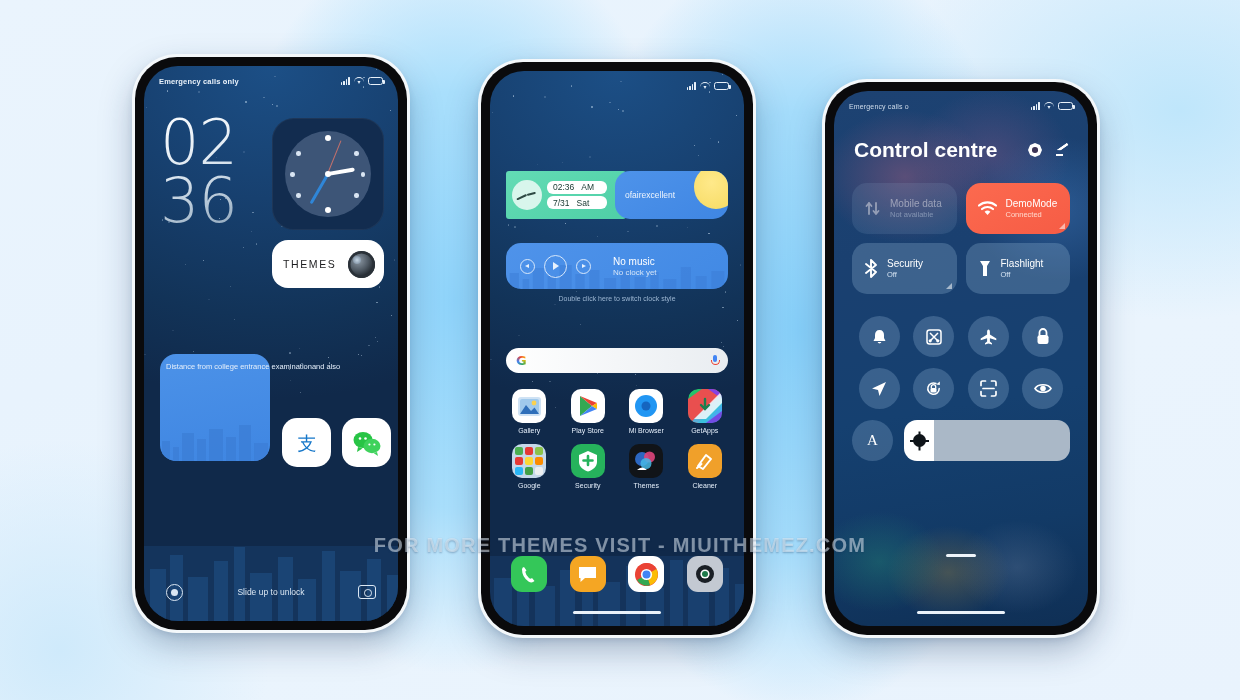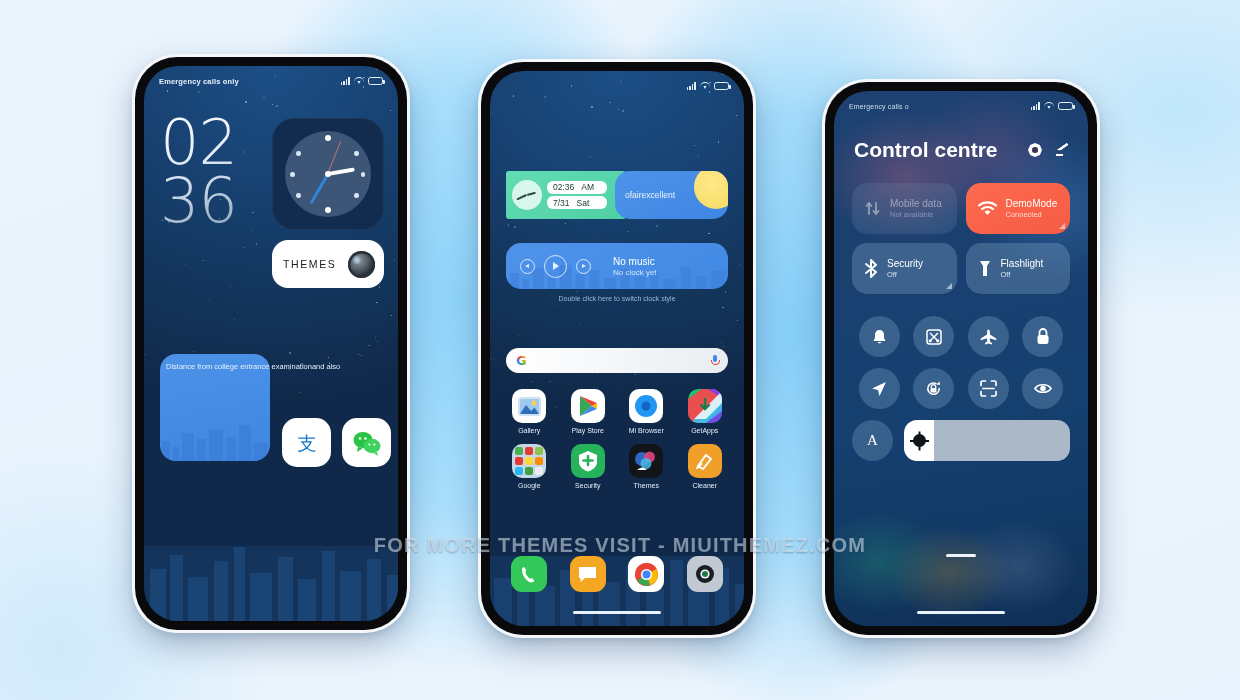--- a/index.html
+++ b/index.html
@@ -432,20 +432,25 @@
         <path d="M6 17 L5 22 L10.5 18.5 Z" fill="#28c445"></path>
         <ellipse cx="20" cy="16" rx="8.5" ry="7.2" fill="#3fd25c"></ellipse>
         <path d="M25 22 L26 26 L21.5 23 Z" fill="#3fd25c"></path>
         <circle cx="8" cy="8.5" r="1.3" fill="#fff"></circle>
           <circle cx="13.5" cy="8.5" r="1.3" fill="#fff"></circle>
         <circle cx="17.4" cy="14.5" r="1.1" fill="#fff"></circle>
           <circle cx="22.4" cy="14.5" r="1.1" fill="#fff"></circle>
       </svg>
     </div>
 
+    <div class="lock-bottom">
+      <span class="ic-ring"></span>
+      <span class="slide">Slide up to unlock</span>
+      <span class="ic-cam"></span>
+    </div>
   </div>
 </div>
 
 <div class="phone" id="phone-home">
   <div class="screen">
     <div class="wallpaper">
       <div class="stars" id="stars-home">
           <span class="star" style="width: 1.78277px; height: 1.78277px; left: 95.986%; top: 0.246733%; opacity: 0.31;"></span>
           <span class="star" style="width: 1.63237px; height: 1.63237px; left: 88.3214%; top: 50.234%; opacity: 0.41;"></span>
           <span class="star" style="width: 1.24972px; height: 1.24972px; left: 58.7863%; top: 18.453%; opacity: 0.28;"></span>

